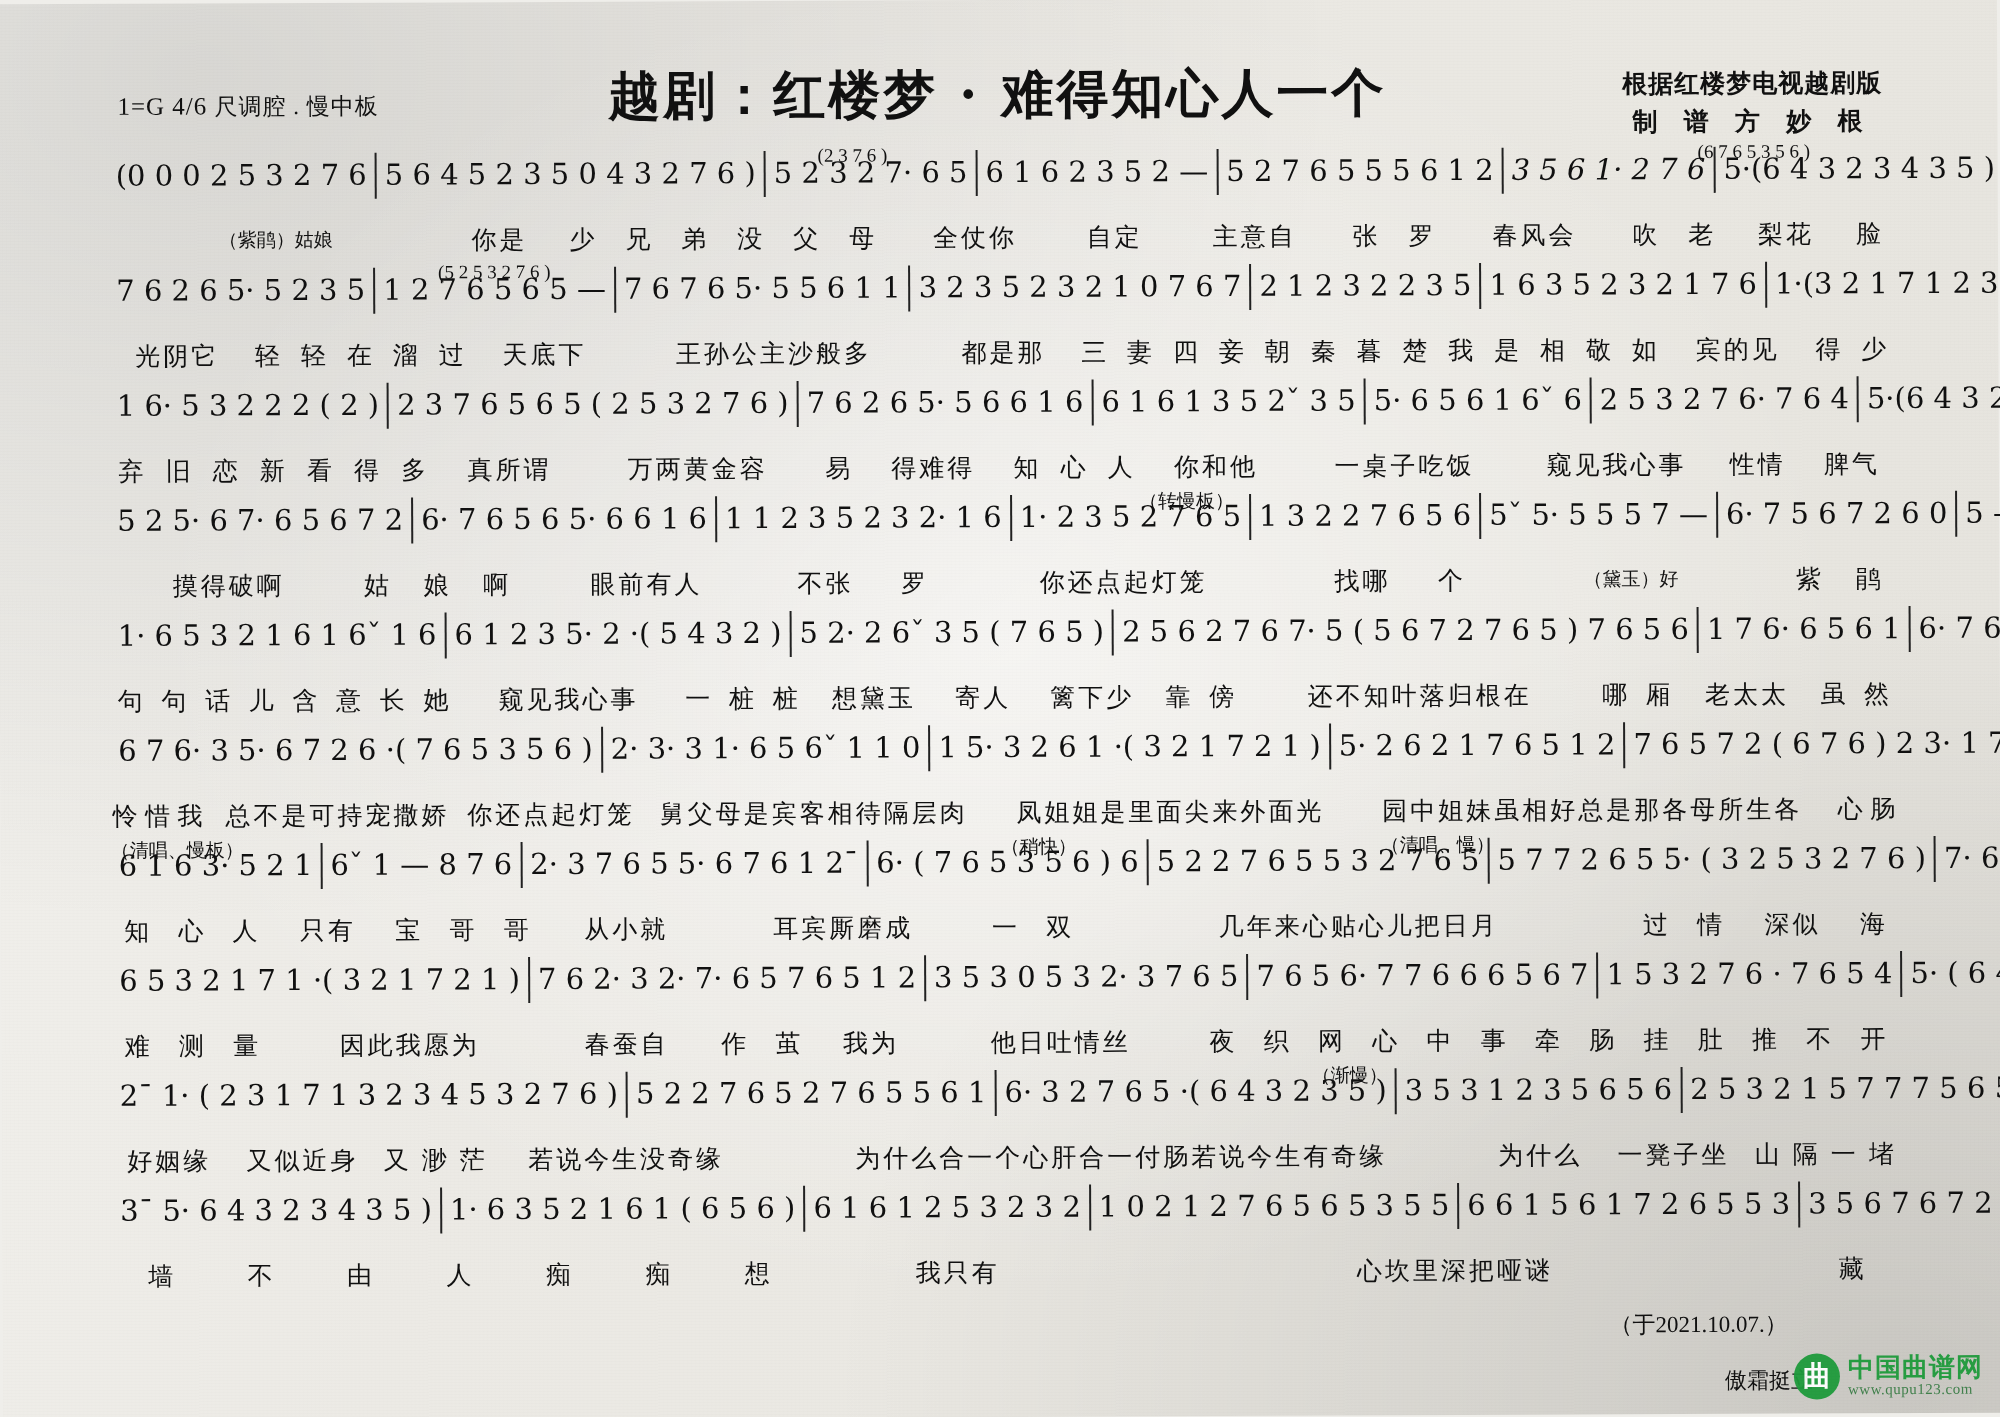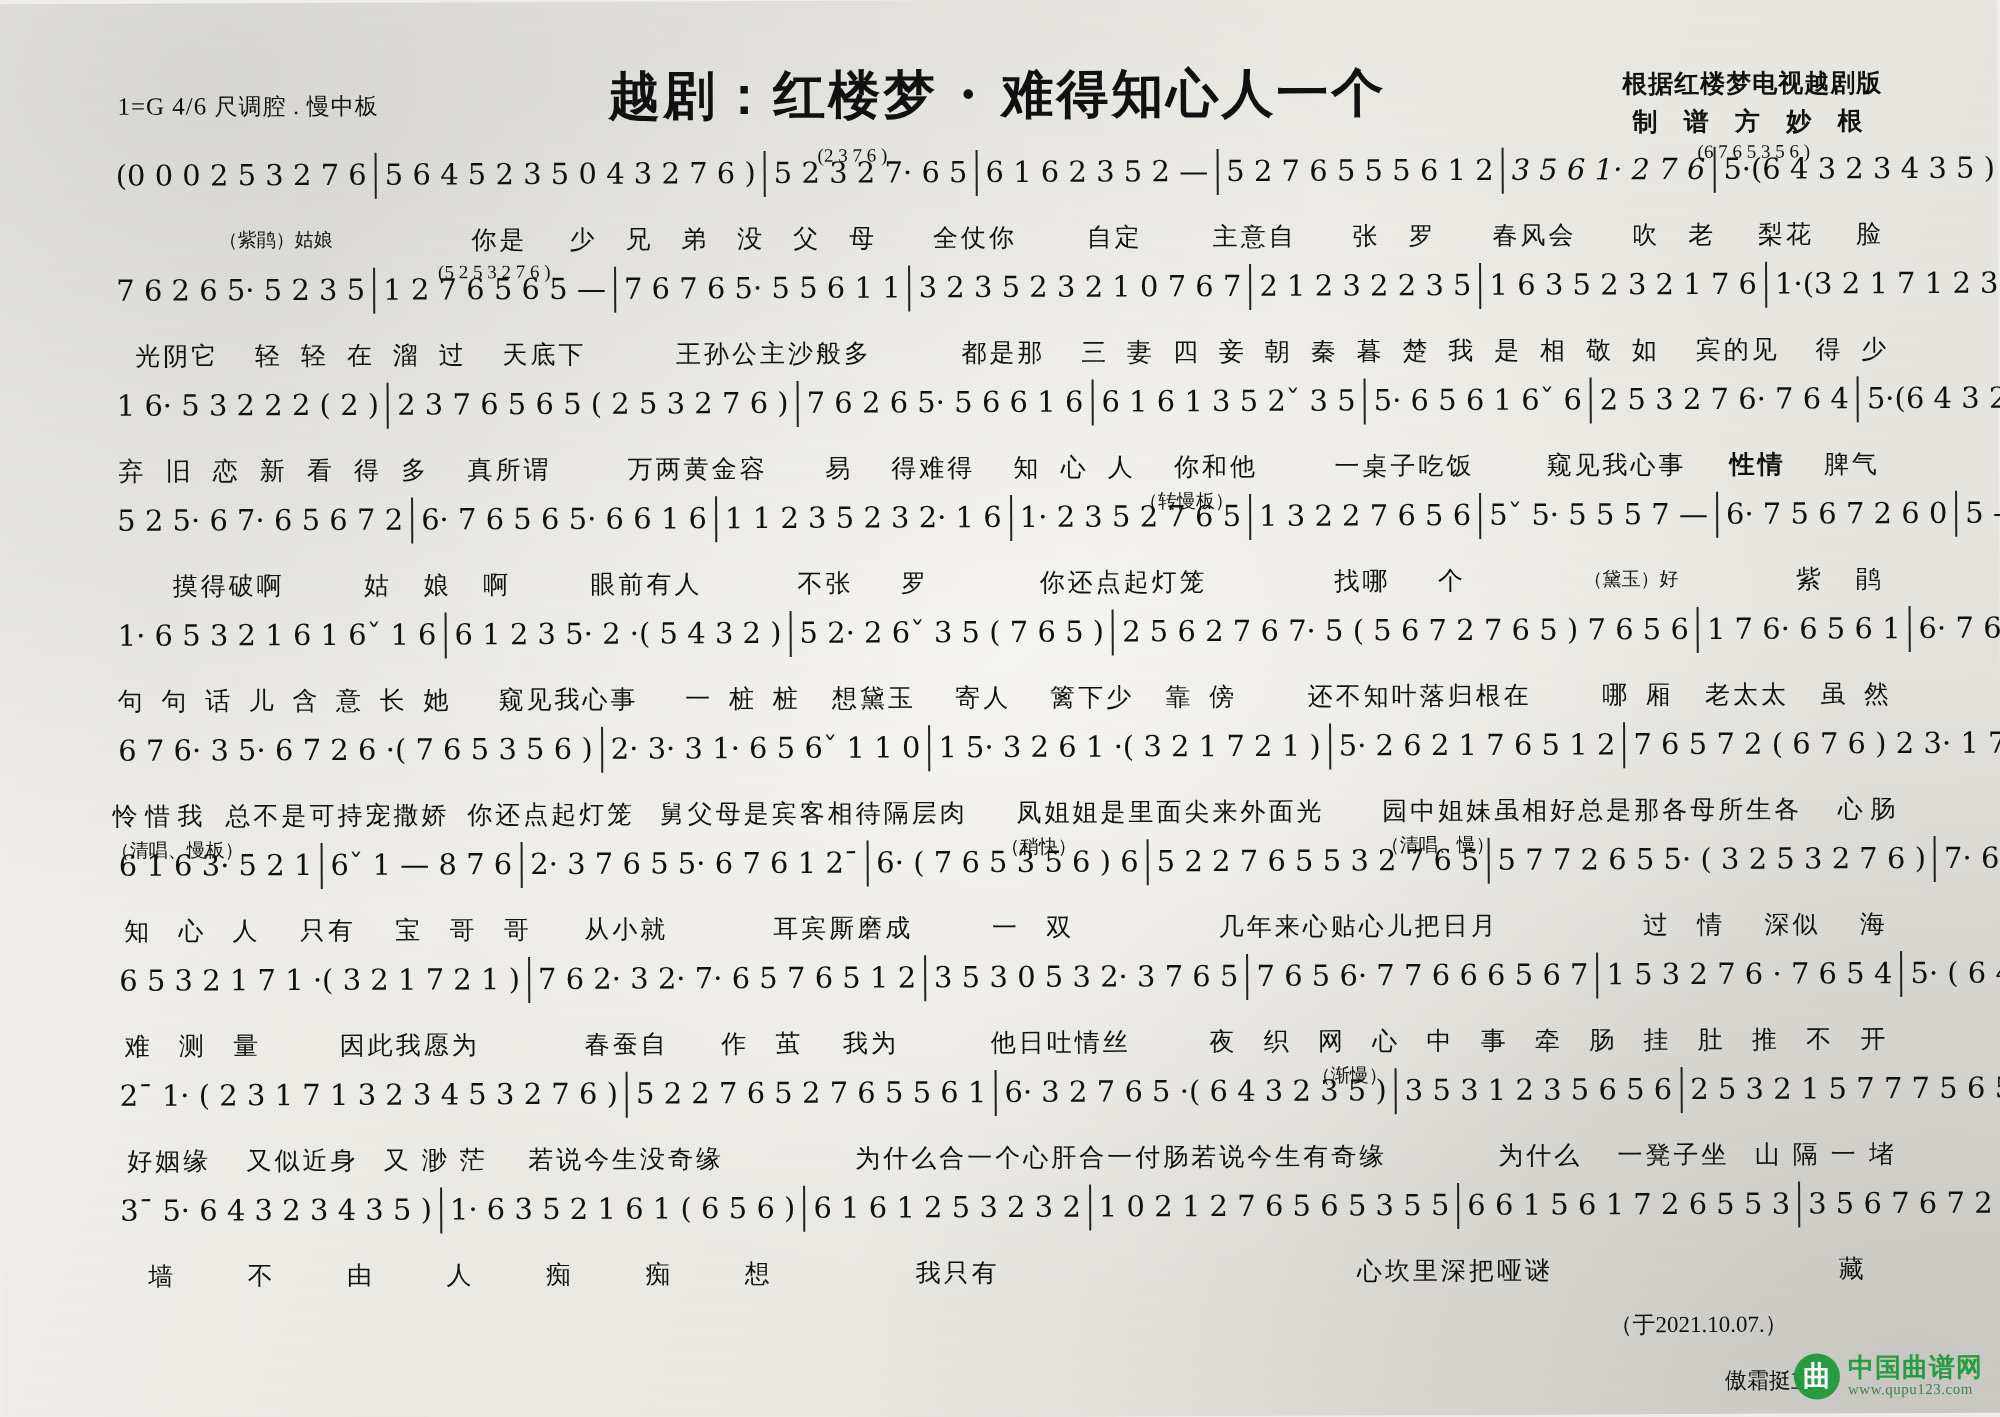--- a/index.html
+++ b/index.html
@@ -308,21 +308,21 @@
             <span class="lyr" style="flex: 3 1 0px;">真所谓</span>
             <span class="lyr" style="flex: 5 1 0px;">万两黄金容</span>
             <span class="lyr" style="flex: 1 1 0px;">易</span>
             <span class="lyr" style="flex: 3 1 0px;">得难得</span>
             <span class="lyr" style="flex: 1 1 0px;">知</span>
             <span class="lyr" style="flex: 1 1 0px;">心</span>
             <span class="lyr" style="flex: 1 1 0px;">人</span>
             <span class="lyr" style="flex: 3 1 0px;">你和他</span>
             <span class="lyr" style="flex: 5 1 0px;">一桌子吃饭</span>
             <span class="lyr" style="flex: 4 1 0px;">窥见我心事</span>
-            <span class="lyr" style="flex: 2 1 0px; font-weight: bold;">性情</span>
+            <span class="lyr" style="flex: 2 1 0px;">性情</span>
             <span class="lyr" style="flex: 2 1 0px;">脾气</span>
           </div>
         </div>
         <div class="sys">
           <div class="tempo" style="left: 1030px;">（转慢板）</div>
           <div class="notes-row">
             <span class="meas" style="flex: 13 1 0px;">5 2   5· 6  7· 6 5 6 7 2</span>
             <span class="meas" style="flex: 13 1 0px;">6· 7 6 5 6   5· 6  6 1 6</span>
             <span class="meas" style="flex: 12 1 0px;">1 1 2 3 5 2 3   2· 1 6</span>
             <span class="meas" style="flex: 10 1 0px;">1· 2 3 5  2 7 6 5</span>

